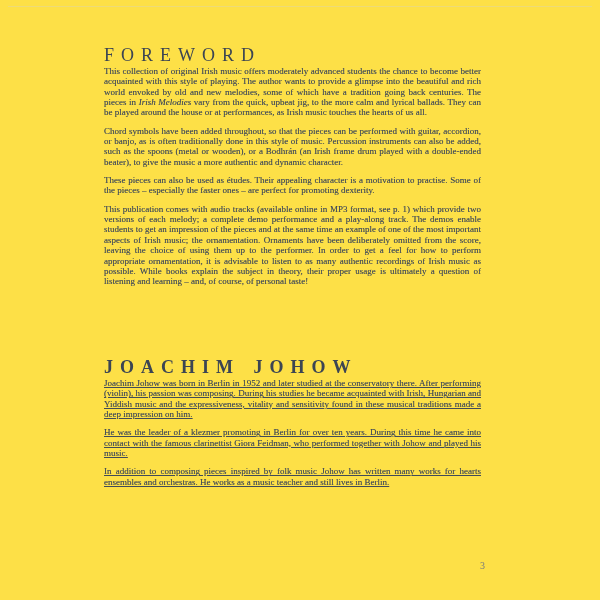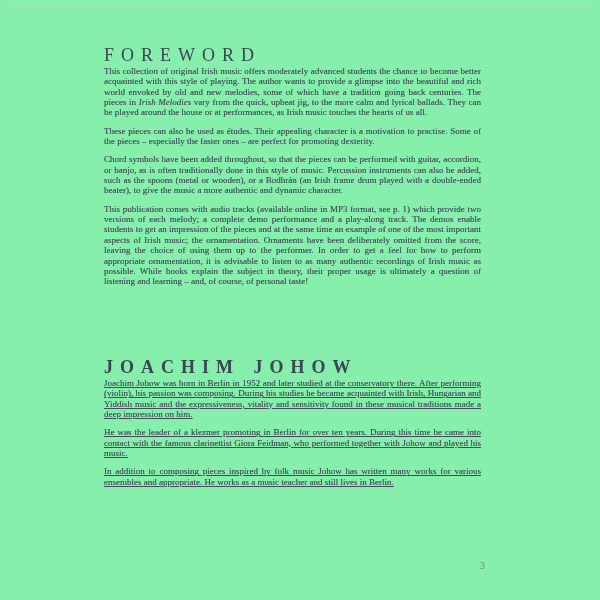--- a/index.html
+++ b/index.html
@@ -4,21 +4,21 @@
 <style>
   html, body {
     margin: 0;
     padding: 0;
     background: #ffffff;
   }
   .sheet {
     position: relative;
     width: 600px;
     height: 600px;
-    background: #86efac;
+    background: #fde047;
     overflow: hidden;
     font-family: "Liberation Serif", "DejaVu Serif", serif;
   }
   .page-top-edge {
     position: absolute;
     top: 6px;
     left: 8px;
     right: 8px;
     height: 1px;
     background: rgba(205, 208, 212, 0.35);
@@ -66,28 +66,28 @@
 <body>
 
 <div class="sheet">
 
   <div class="page-top-edge"></div>
 
   <h1 id="foreword-heading" class="section-heading">Foreword</h1>
 
   <div id="foreword-body" class="text-block">
     <p><span>This collection of original Irish music offers moderately advanced students the chance to become better acquainted with this style of playing. The author wants to provide a glimpse into the beautiful and rich world envoked by old and new melodies, some of which have a tradition going back centuries. The pieces in </span><span class="italic">Irish Melodies</span><span> vary from the quick, upbeat jig, to the more calm and lyrical ballads. They can be played around the house or at performances, as Irish music touches the hearts of us all.</span></p>
+    <p>Chord symbols have been added throughout, so that the pieces can be performed with guitar, accordion, or banjo, as is often traditionally done in this style of music. Percussion instruments can also be added, such as the spoons (metal or wooden), or a Bodhrán (an Irish frame drum played with a double-ended beater), to give the music a more authentic and dynamic character.</p>
     <p>These pieces can also be used as études. Their appealing character is a motivation to practise. Some of the pieces – especially the faster ones – are perfect for promoting dexterity.</p>
-    <p>Chord symbols have been added throughout, so that the pieces can be performed with guitar, accordion, or banjo, as is often traditionally done in this style of music. Percussion instruments can also be added, such as the spoons (metal or wooden), or a Bodhrán (an Irish frame drum played with a double-ended beater), to give the music a more authentic and dynamic character.</p>
     <p>This publication comes with audio tracks (available online in MP3 format, see p. 1) which provide two versions of each melody; a complete demo performance and a play-along track. The demos enable students to get an impression of the pieces and at the same time an example of one of the most important aspects of Irish music; the ornamentation. Ornaments have been deliberately omitted from the score, leaving the choice of using them up to the performer. In order to get a feel for how to perform appropriate ornamentation, it is advisable to listen to as many authentic recordings of Irish music as possible. While books explain the subject in theory, their proper usage is ultimately a question of listening and learning – and, of course, of personal taste!</p>
   </div>
 
   <h1 id="bio-heading" class="section-heading">Joachim Johow</h1>
 
   <div id="bio-body" class="text-block">
     <p>Joachim Johow was born in Berlin in 1952 and later studied at the conservatory there. After performing (violin), his passion was composing. During his studies he became acquainted with Irish, Hungarian and Yiddish music and the expressiveness, vitality and sensitivity found in these musical traditions made a deep impression on him.</p>
     <p>He was the leader of a klezmer promoting in Berlin for over ten years. During this time he came into contact with the famous clarinettist Giora Feidman, who performed together with Johow and played his music.</p>
-    <p>In addition to composing pieces inspired by folk music Johow has written many works for various ensembles and appropriate. He works as a music teacher and still lives in Berlin.</p>
+    <p>In addition to composing pieces inspired by folk music Johow has written many works for hearts ensembles and orchestras. He works as a music teacher and still lives in Berlin.</p>
   </div>
 
   <div class="page-number">3</div>
 
 </div>
 
 </body></html>

